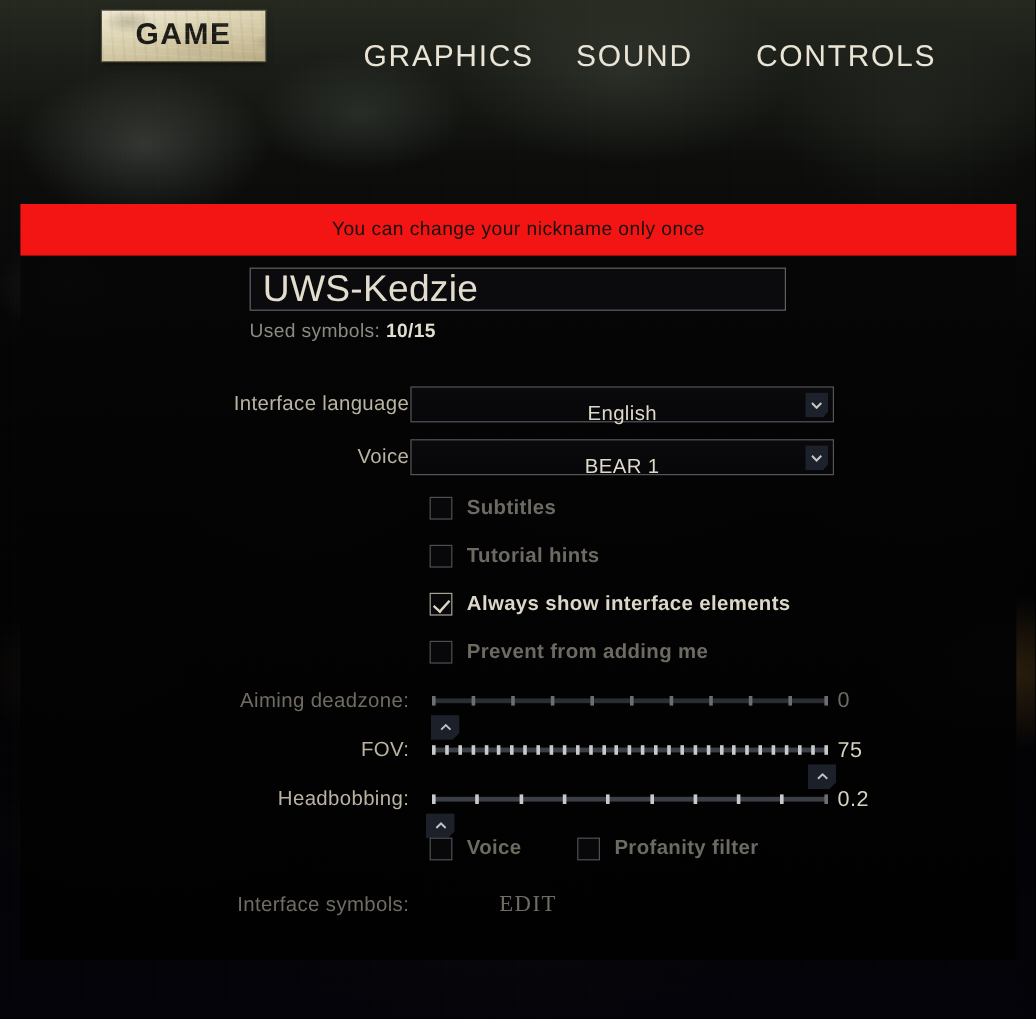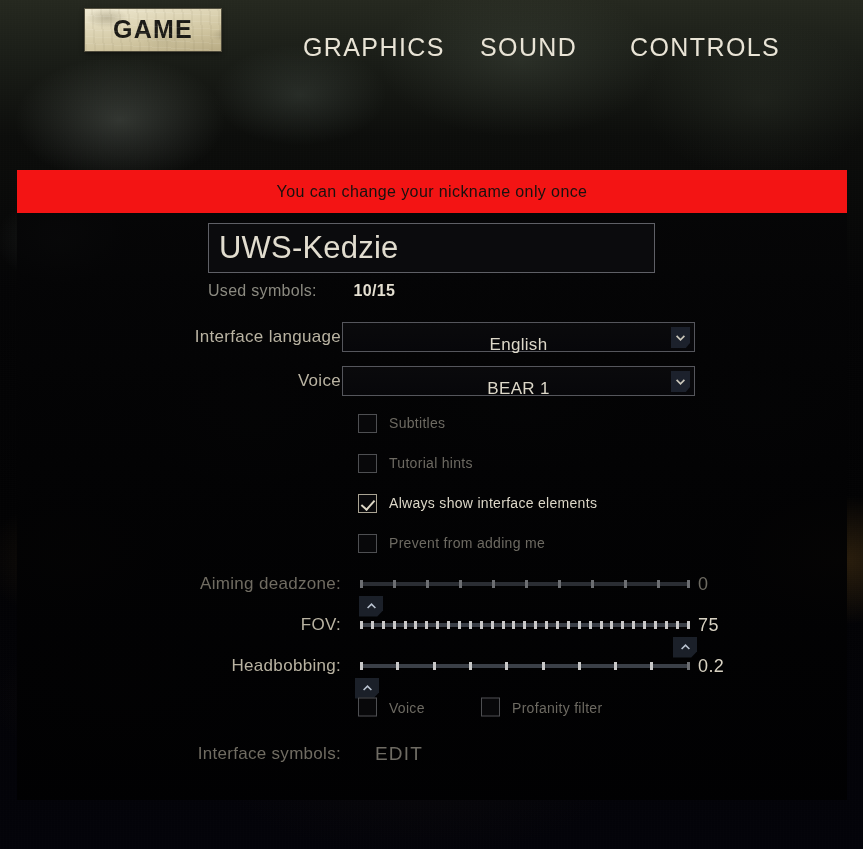--- a/index.html
+++ b/index.html
@@ -135,42 +135,41 @@
 
   
   .nickname-wrap {
     position: absolute;
     left: 191px;
     top: 53px;
     width: 447px;
   }
   .nickname-input {
     width: 447px;
-    height: 50px;
+    height: 36px;
     box-sizing: border-box;
     background: #0b0b0d;
     border: 1px solid #5f6066;
     color: #e2ddcf;
     font-family: "Liberation Sans Narrow", "Liberation Sans", sans-serif;
     font-size: 31px;
     letter-spacing: 0.2px;
     padding: 0 10px;
     outline: none;
   }
   .used-symbols {
     margin-top: 9px;
     font-family: "Liberation Sans Narrow", "Liberation Sans", sans-serif;
     font-size: 16px;
     color: #8b8a80;
     letter-spacing: 0.3px;
   }
   .used-symbols b {
     color: #e4dfd1;
     font-weight: 700;
-    margin-left: 32px;
   }
 
   
   .form-body {
     position: absolute;
     left: 0;
     top: 145px;
     width: 830px;
   }
 
@@ -251,24 +250,25 @@
     content: "";
     position: absolute;
     left: 5px; top: 2px;
     width: 6px; height: 11px;
     border: solid #ddd7c6;
     border-width: 0 2px 2px 0;
     transform: rotate(42deg);
   }
   .check-label {
     font-family: "Liberation Sans Narrow", "Liberation Sans", sans-serif;
-    font-size: 14px;
+    font-size: 17px;
     color: #6d6a62;
     letter-spacing: 0.3px;
     white-space: nowrap;
+    font-weight: bold;
   }
   .check-label.bright { color: #dcd7c8; }
 
   
   .slider-row {
     position: relative;
     height: 41px;
   }
   .slider-row .row-label {
     right: 506px;
@@ -335,24 +335,24 @@
   .dual-check.b { left: 464px; }
 
   
   .layout-row {
     position: relative;
     height: 52px;
   }
   .layout-row .row-label { right: 506px; }
   .edit-button {
     position: absolute;
-    left: 358px;
+    left: 399px;
     top: 50%;
     transform: translateY(-50%);
-    font-family: Liberation Sans, sans-serif;
+    font-family: Liberation Serif, serif;
     font-size: 19px;
     color: #6f6c64;
     letter-spacing: 1.2px;
     background: none;
     border: none;
     padding: 0;
     cursor: pointer;
   }
 </style>
 </head>

